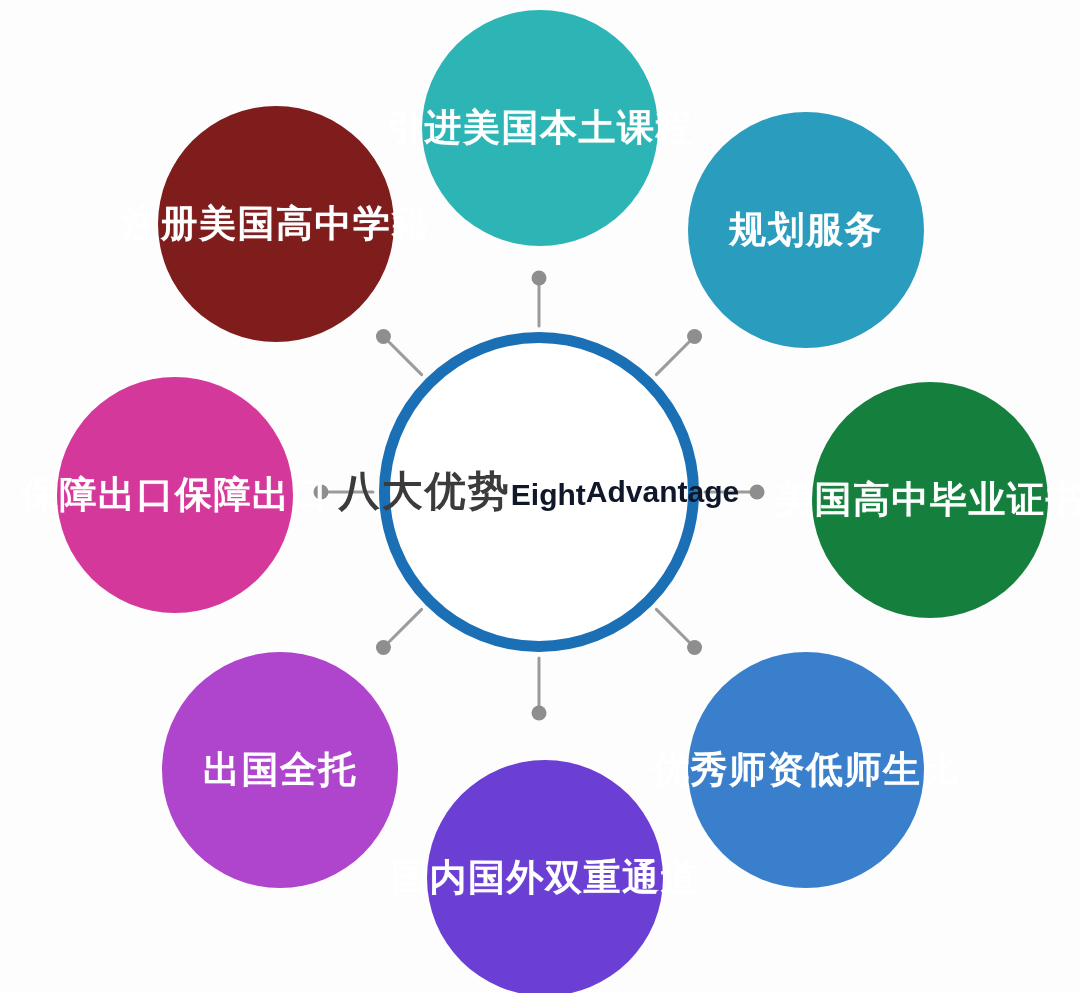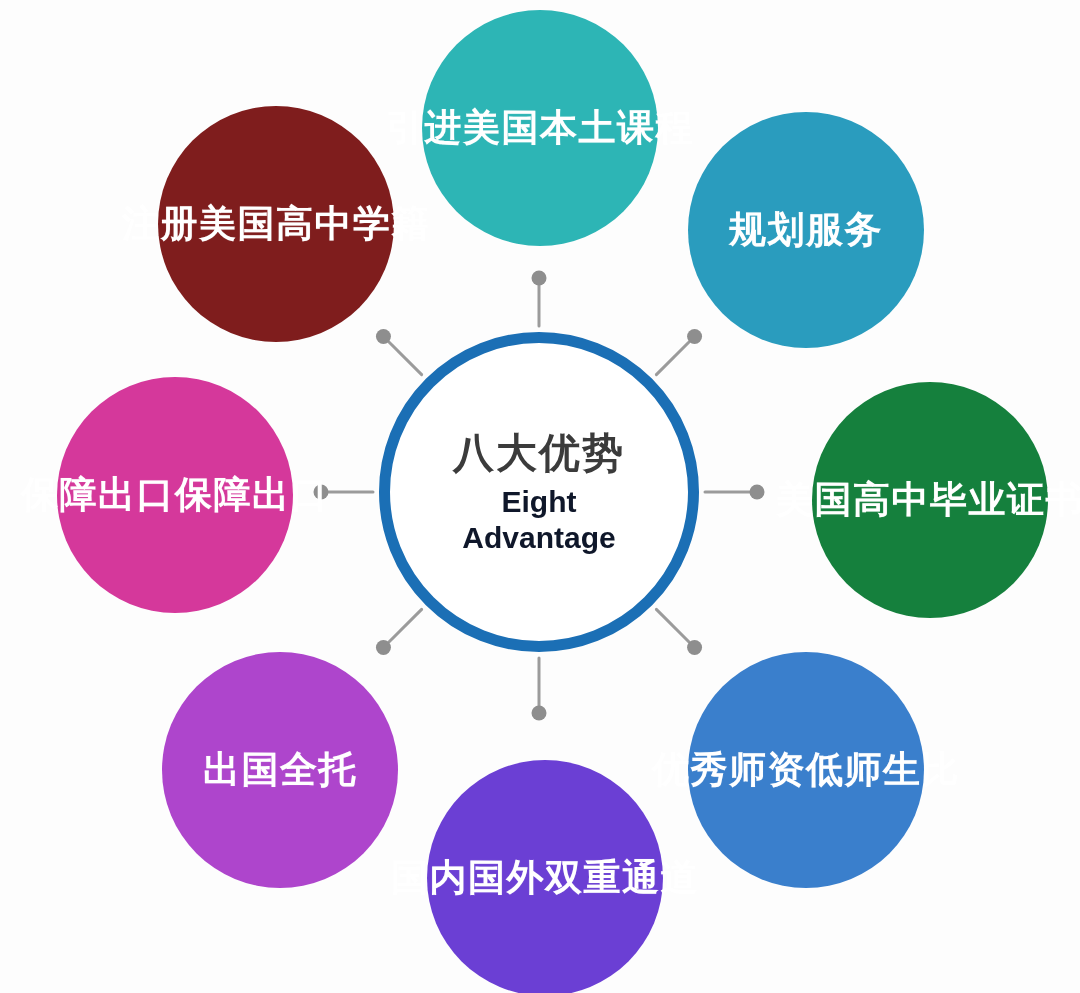--- a/index.html
+++ b/index.html
@@ -43,21 +43,21 @@
     line-height: 1.52;
     letter-spacing: 1.5px;
     white-space: nowrap;
     text-shadow: 0 0 1px rgba(255,255,255,0.35);
   }
   #hub {
     position: absolute;
     border-radius: 50%;
     background: #ffffff;
     display: flex;
-    flex-direction: column;
+    flex-direction: row;
     align-items: center;
     justify-content: center;
     text-align: center;
     box-sizing: border-box;
   }
   #hub .hub-cn {
     font-size: 41px;
     font-weight: 700;
     color: #3b3b3b;
     letter-spacing: 2px;

